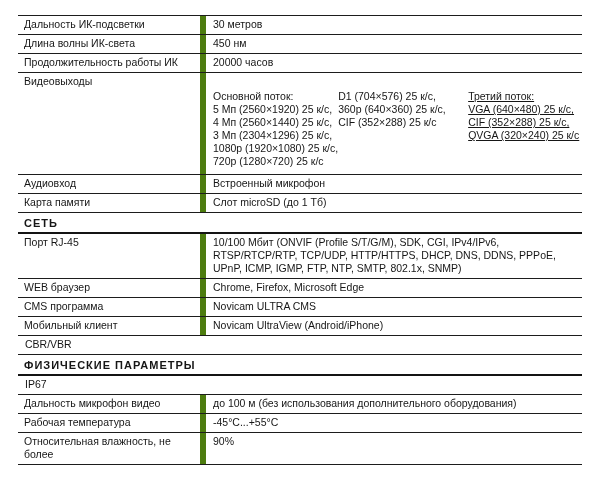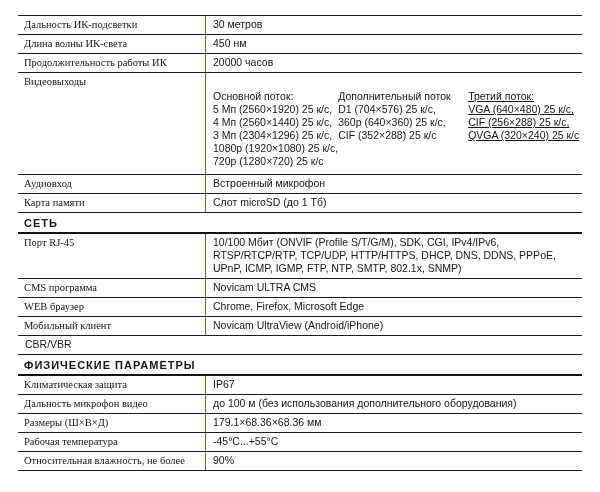--- a/index.html
+++ b/index.html
@@ -37,25 +37,24 @@
     padding: 3px 6px 2px 6px;
     font-weight: bold;
     font-size: 11px;
     letter-spacing: 1px;
     line-height: 14px;
   }
   .label-cell {
     flex: 0 0 188px;
     width: 188px;
     box-sizing: border-box;
-    border-right: 1px solid #4d7c0f;
+    border-right: 6px solid #4d7c0f;
     padding: 2px 6px 3px 6px;
     display: flex;
     align-items: flex-start;
-    font-family: Liberation Serif, serif;
   }
   .value-cell {
     flex: 1 1 auto;
     box-sizing: border-box;
     padding: 2px 6px 3px 7px;
     overflow-wrap: break-word;
     word-break: break-word;
     min-width: 0;
   }
   .value-cell.multi {
@@ -90,77 +89,71 @@
       <div class="value-cell multi">
         <div class="stream-col stream-col-0">
           <div class="stream-line">Основной поток:</div>
           <div class="stream-line">5 Мп (2560×1920) 25 к/с,</div>
           <div class="stream-line">4 Мп (2560×1440) 25 к/с,</div>
           <div class="stream-line">3 Мп (2304×1296) 25 к/с,</div>
           <div class="stream-line">1080p (1920×1080) 25 к/с,</div>
           <div class="stream-line">720p (1280×720) 25 к/с</div>
         </div>
         <div class="stream-col stream-col-1">
-          <div class="stream-line">Дополнительный поток</div>
           <div class="stream-line">D1 (704×576) 25 к/с,</div>
           <div class="stream-line">360p (640×360) 25 к/с,</div>
           <div class="stream-line">CIF (352×288) 25 к/с</div>
         </div>
         <div class="stream-col stream-col-2">
           <div class="stream-line">Третий поток:</div>
           <div class="stream-line">VGA (640×480) 25 к/с,</div>
-          <div class="stream-line">CIF (256×288) 25 к/с,</div>
+          <div class="stream-line">CIF (352×288) 25 к/с,</div>
           <div class="stream-line">QVGA (320×240) 25 к/с</div>
         </div>
       </div>
     </div>
     <div class="row data-row">
       <div class="label-cell">Аудиовход</div>
       <div class="value-cell">Встроенный микрофон</div>
     </div>
     <div class="row data-row">
       <div class="label-cell">Карта памяти</div>
       <div class="value-cell">Слот microSD (до 1 Тб)</div>
     </div>
     <div class="row section-row">
       <div class="section-label">СЕТЬ</div>
     </div>
     <div class="row data-row">
       <div class="label-cell">Порт RJ-45</div>
       <div class="value-cell">10/100 Мбит (ONVIF (Profile S/T/G/M), SDK, CGI, IPv4/IPv6, RTSP/RTCP/RTP, TCP/UDP, HTTP/HTTPS, DHCP, DNS, DDNS, PPPoE, UPnP, ICMP, IGMP, FTP, NTP, SMTP, 802.1x, SNMP)</div>
     </div>
     <div class="row data-row">
+      <div class="label-cell">WEB браузер</div>
+      <div class="value-cell">Chrome, Firefox, Microsoft Edge</div>
+    </div>
+    <div class="row data-row">
       <div class="label-cell">CMS программа</div>
       <div class="value-cell">Novicam ULTRA CMS</div>
-    </div>
-    <div class="row data-row">
-      <div class="label-cell">WEB браузер</div>
-      <div class="value-cell">Chrome, Firefox, Microsoft Edge</div>
     </div>
     <div class="row data-row">
       <div class="label-cell">Мобильный клиент</div>
       <div class="value-cell">Novicam UltraView (Android/iPhone)</div>
     </div>
     <div class="row data-row">
       <div class="value-cell">CBR/VBR</div>
     </div>
     <div class="row section-row">
       <div class="section-label">ФИЗИЧЕСКИЕ ПАРАМЕТРЫ</div>
     </div>
     <div class="row data-row">
-      <div class="label-cell">Климатическая защита</div>
       <div class="value-cell">IP67</div>
     </div>
     <div class="row data-row">
       <div class="label-cell">Дальность микрофон видео</div>
       <div class="value-cell">до 100 м (без использования дополнительного оборудования)</div>
-    </div>
-    <div class="row data-row">
-      <div class="label-cell">Размеры (Ш×В×Д)</div>
-      <div class="value-cell">179.1×68.36×68.36 мм</div>
     </div>
     <div class="row data-row">
       <div class="label-cell">Рабочая температура</div>
       <div class="value-cell">-45°C...+55°C</div>
     </div>
     <div class="row data-row">
       <div class="label-cell">Относительная влажность, не более</div>
       <div class="value-cell">90%</div>
     </div>
   </div>

